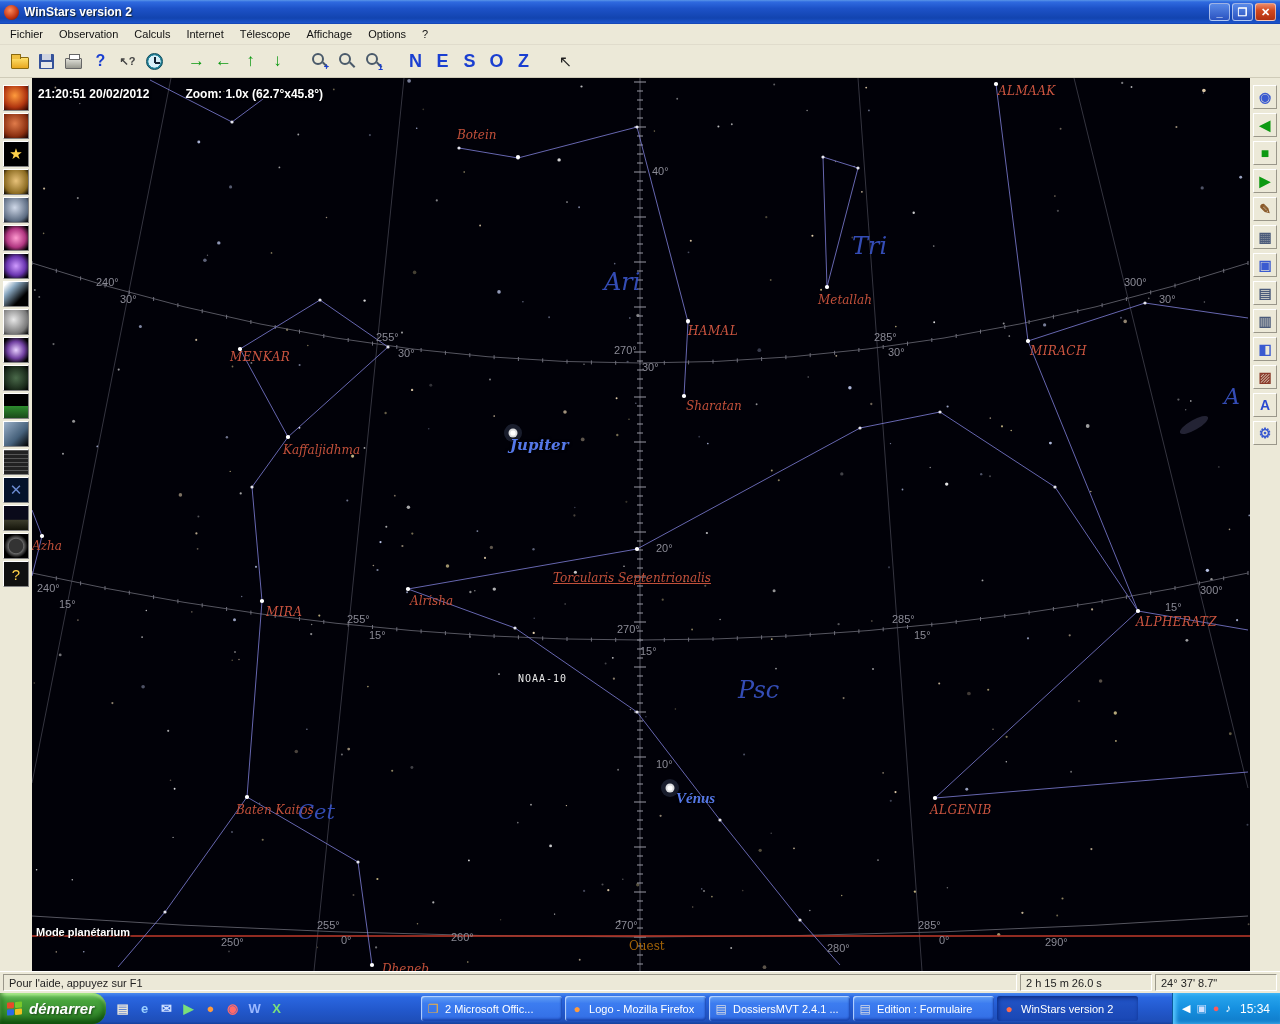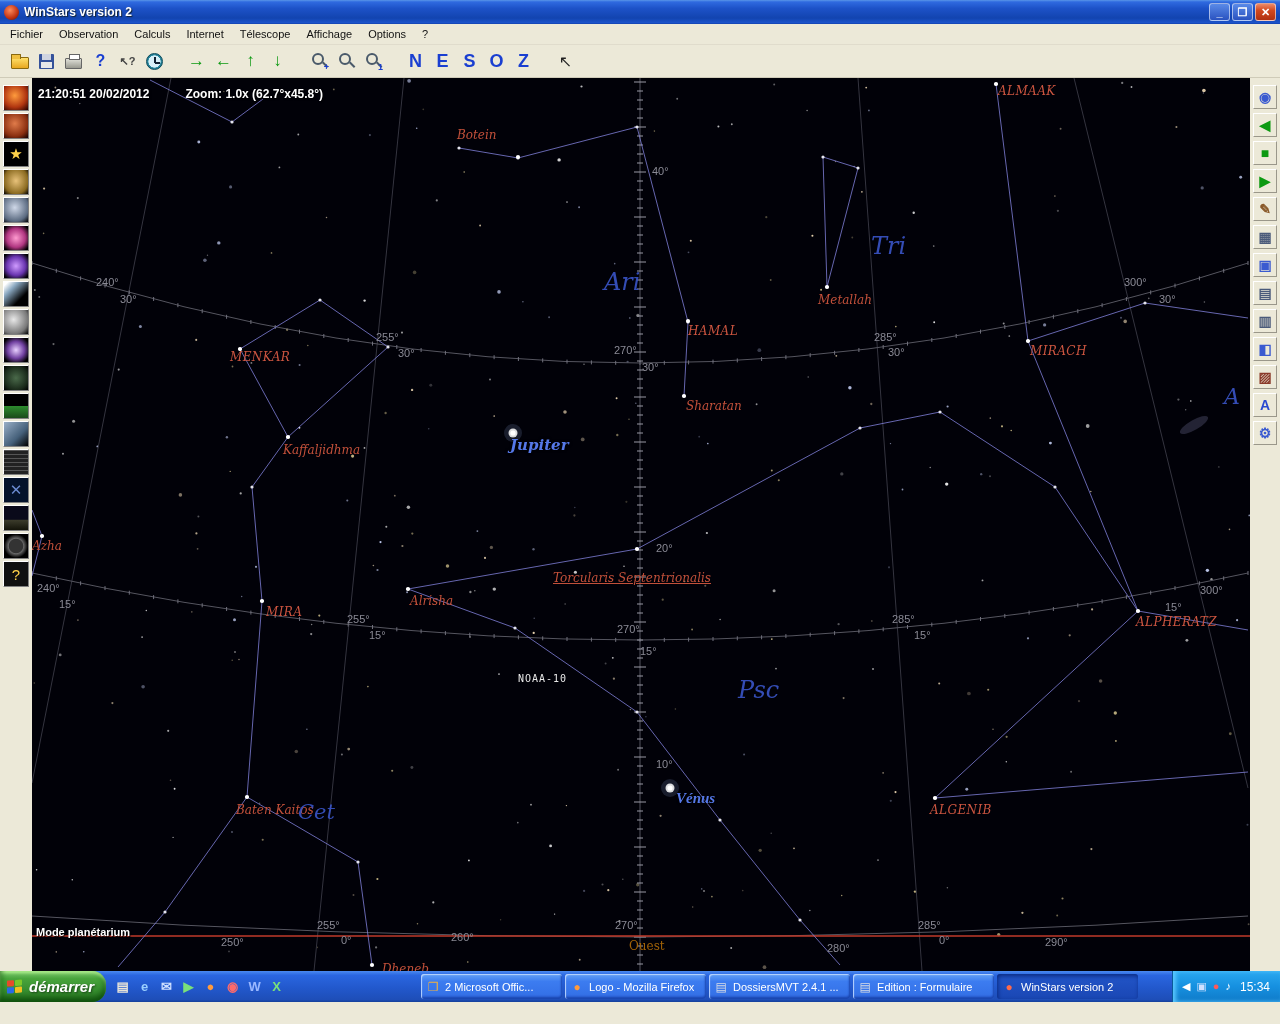--- a/index.html
+++ b/index.html
@@ -795,21 +795,21 @@
         <div class="mlabel lbl-star" style="left: 521px; top: 493px; text-decoration: underline;">Torcularis Septentrionalis</div>
         <div class="mlabel lbl-star" style="left: 378px; top: 516px;">Alrisha</div>
         <div class="mlabel lbl-star bright" style="left: 234px; top: 527px;">MIRA</div>
         <div class="mlabel lbl-star bright" style="left: 1104px; top: 537px;">ALPHERATZ</div>
         <div class="mlabel lbl-star" style="left: 204px; top: 725px;">Baten Kaitos</div>
         <div class="mlabel lbl-star bright" style="left: 898px; top: 725px;">ALGENIB</div>
         <div class="mlabel lbl-star" style="left: 350px; top: 884px;">Dheneb</div>
         <div class="mlabel lbl-planet" style="left: 478px; top: 358px;">Jupiter</div>
         <div class="mlabel lbl-planet" style="left: 644px; top: 712px; font-family: Liberation Serif, serif;">Vénus</div>
         <div class="mlabel lbl-const" style="left: 572px; top: 190px; font-size: 24px;">Ari</div>
-        <div class="mlabel lbl-const" style="left: 820px; top: 154px; font-size: 24px; margin-left: 19px;">Tri</div>
+        <div class="mlabel lbl-const" style="left: 820px; top: 154px; font-size: 24px;">Tri</div>
         <div class="mlabel lbl-const" style="left: 706px; top: 598px; font-size: 24px;">Psc</div>
         <div class="mlabel lbl-const" style="left: 266px; top: 722px; font-size: 21px;">Cet</div>
         <div class="mlabel lbl-const" style="left: 1192px; top: 306px; font-size: 22px;">A</div>
         <div class="mlabel lbl-grid" style="left: 64px; top: 198px;">240°</div>
         <div class="mlabel lbl-grid" style="left: 88px; top: 215px;">30°</div>
         <div class="mlabel lbl-grid" style="left: 344px; top: 253px;">255°</div>
         <div class="mlabel lbl-grid" style="left: 366px; top: 269px;">30°</div>
         <div class="mlabel lbl-grid" style="left: 582px; top: 266px;">270°</div>
         <div class="mlabel lbl-grid" style="left: 610px; top: 283px;">30°</div>
         <div class="mlabel lbl-grid" style="left: 842px; top: 253px;">285°</div>
@@ -852,20 +852,25 @@
         <div class="side-rbtn" style="color: rgb(58, 90, 208);">▣</div>
         <div class="side-rbtn" style="color: rgb(74, 90, 122);">▤</div>
         <div class="side-rbtn" style="color: rgb(74, 90, 122);">▥</div>
         <div class="side-rbtn" style="color: rgb(58, 90, 208);">◧</div>
         <div class="side-rbtn" style="color: rgb(138, 58, 42);">▨</div>
         <div class="side-rbtn" style="color: rgb(42, 74, 208);">A</div>
         <div class="side-rbtn" style="color: rgb(58, 90, 208);">⚙</div>
       </div>
   </div>
 
+  <div class="statusbar">
+    <div class="sb-cell sb-help">Pour l'aide, appuyez sur F1</div>
+    <div class="sb-cell sb-time">2 h 15 m 26.0 s</div>
+    <div class="sb-cell sb-coord">24° 37' 8.7"</div>
+  </div>
 
   <div class="taskbar">
     <div class="start-btn">
       <span class="flag">
         <i style="background:#e84a2a"></i>
           <i style="background:#7ac82a"></i>
           <i style="background:#2a6ae8"></i>
           <i style="background:#f0c020"></i>
       </span>
       <span>démarrer</span>

